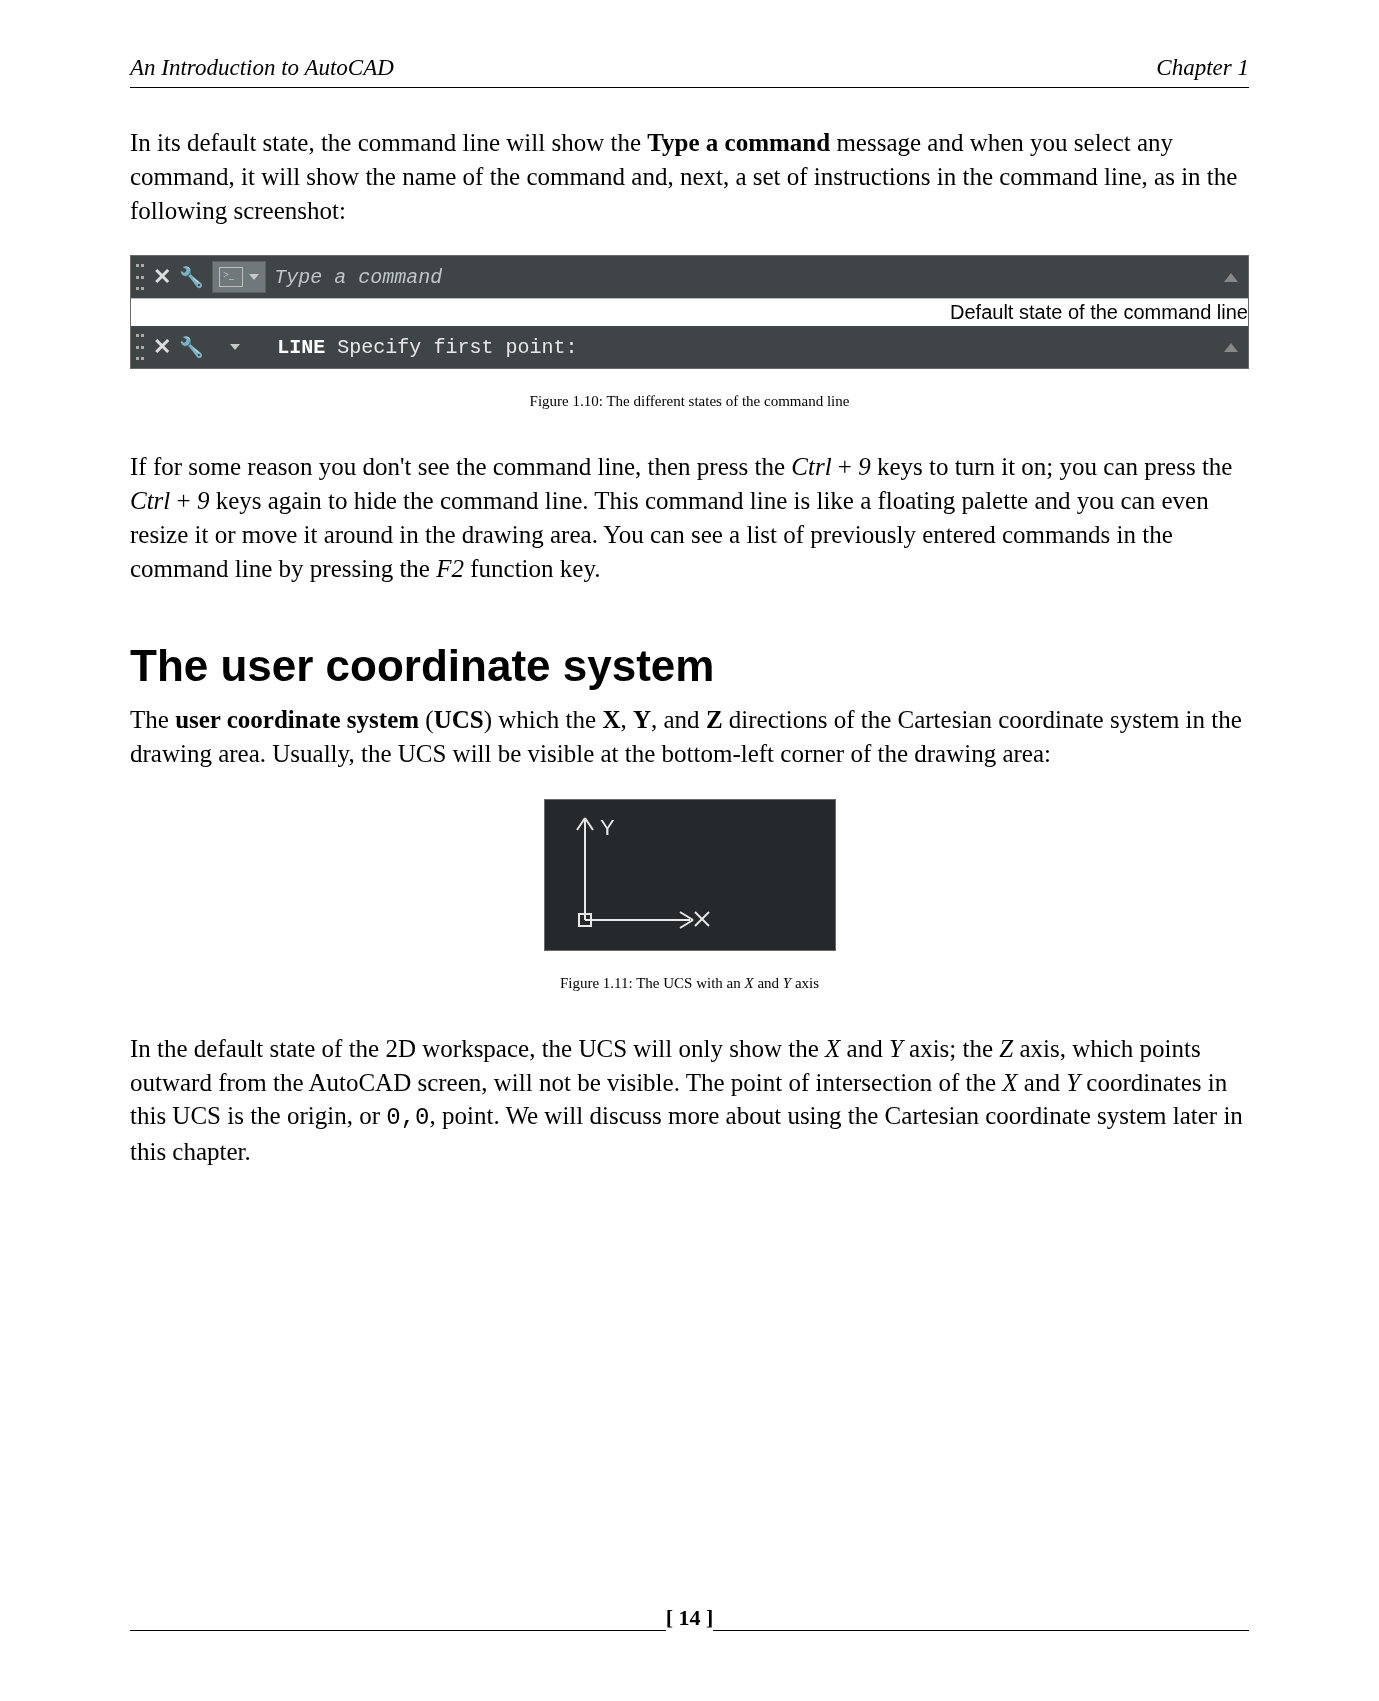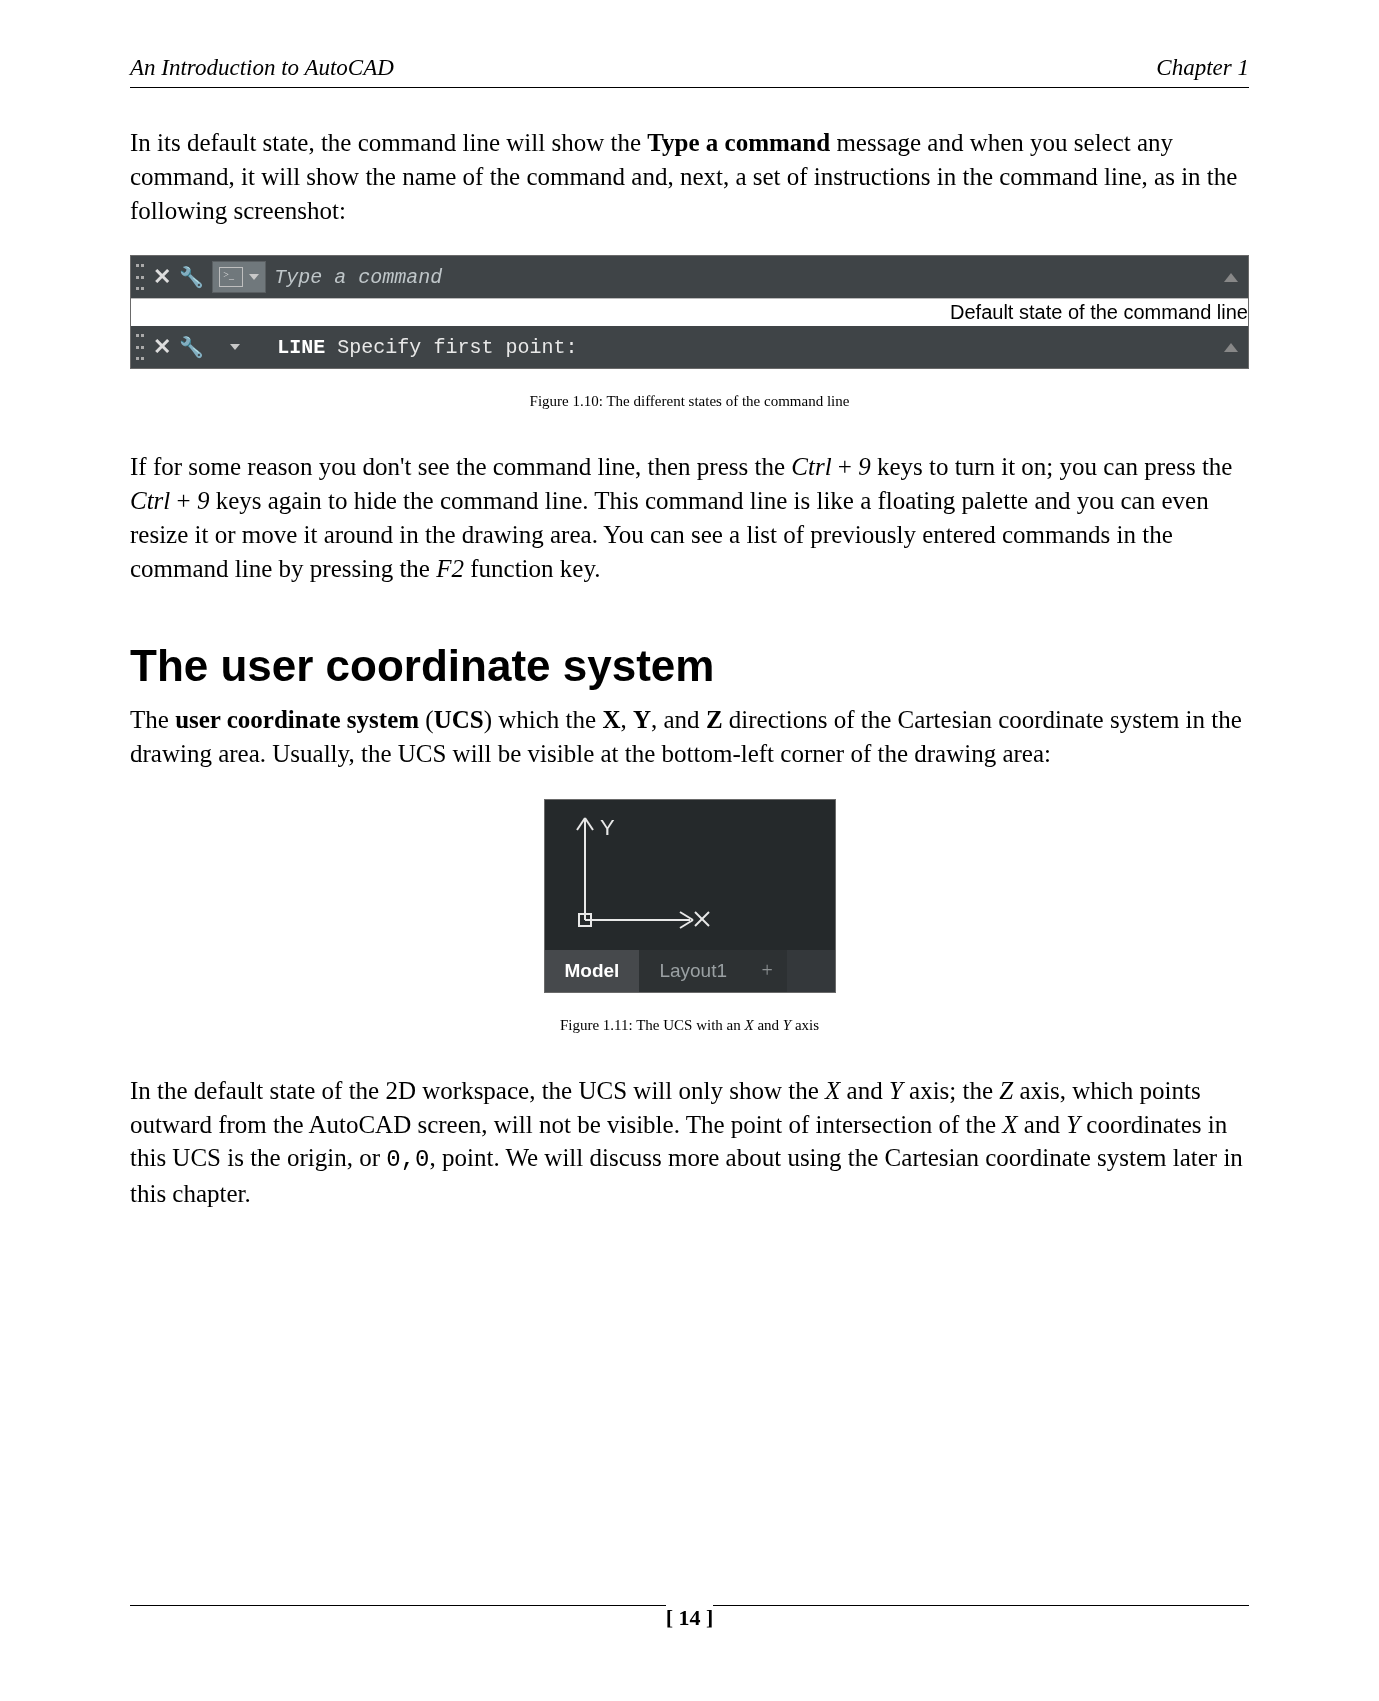--- a/index.html
+++ b/index.html
@@ -189,21 +189,21 @@
 
   .page-footer {
     position: absolute;
     bottom: 70px;
     left: 130px;
     right: 130px;
     text-align: center;
   }
   .page-footer .rule {
     display: flex;
-    align-items: flex-start;
+    align-items: flex-end;
   }
   .page-footer .line {
     flex: 1;
     border-top: 1px solid #000;
   }
   .page-footer .pno {
     font-weight: 700;
     font-size: 22px;
   }
 </style>
@@ -280,25 +280,20 @@
         <line x1="48" y1="30" x2="40" y2="18" stroke="#e8e8e8" stroke-width="2"></line>
         <line x1="40" y1="120" x2="145" y2="120" stroke="#e8e8e8" stroke-width="2"></line>
         <line x1="135" y1="112" x2="148" y2="120" stroke="#e8e8e8" stroke-width="2"></line>
         <line x1="135" y1="128" x2="148" y2="120" stroke="#e8e8e8" stroke-width="2"></line>
         <line x1="150" y1="112" x2="164" y2="126" stroke="#e8e8e8" stroke-width="2"></line>
         <line x1="164" y1="112" x2="150" y2="126" stroke="#e8e8e8" stroke-width="2"></line>
         <rect x="34" y="114" width="12" height="12" fill="none" stroke="#e8e8e8" stroke-width="2"></rect>
         <text x="55" y="35" fill="#e8e8e8" font-family="Arial" font-size="22">Y</text>
       </svg>
     </div>
-    <div class="ucs-tabs">
-      <div class="ucs-tab active">Model</div>
-      <div class="ucs-tab inactive">Layout1</div>
-      <div class="ucs-plus">+</div>
-    </div>
   </div>
   <div class="figure-caption">
     <span>Figure 1.11: The  UCS with an </span><i>X</i><span> and </span><i>Y</i><span> axis</span>
   </div>
 
   <p class="body-text">
     <span>In the default state of the 2D workspace, the UCS will only show the </span><i>X</i><span> and </span><i>Y</i><span> axis; the </span><i>Z</i><span> axis, which points outward from the AutoCAD screen, will not be visible. The point of intersection of the </span><i>X</i><span> and </span><i>Y</i><span> coordinates in this UCS is the origin, or </span><span class="mono">0,0</span><span>, point. We will discuss more about using the Cartesian coordinate system later in this chapter.</span>
   </p>
 
   <div class="page-footer">

